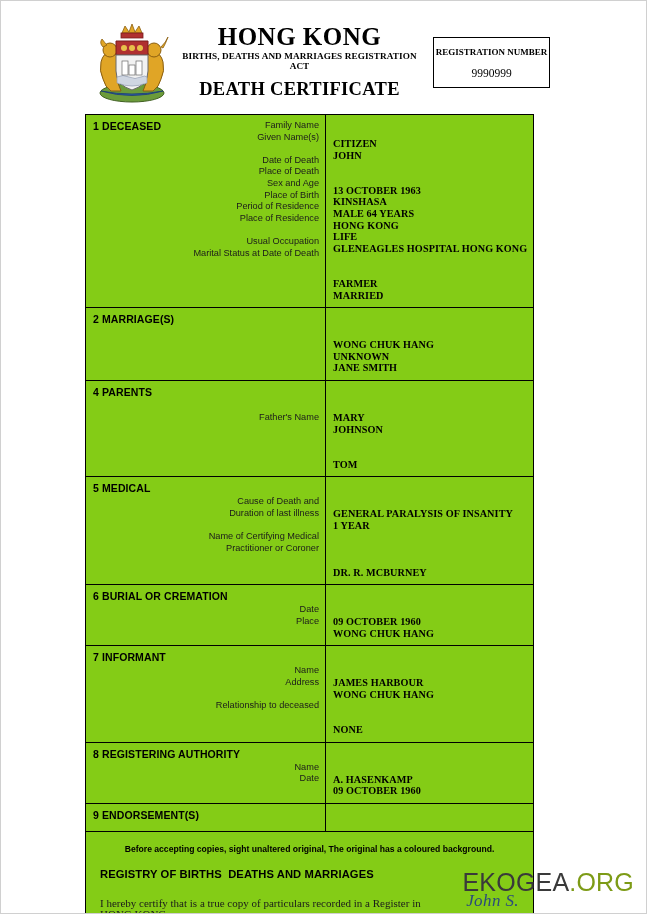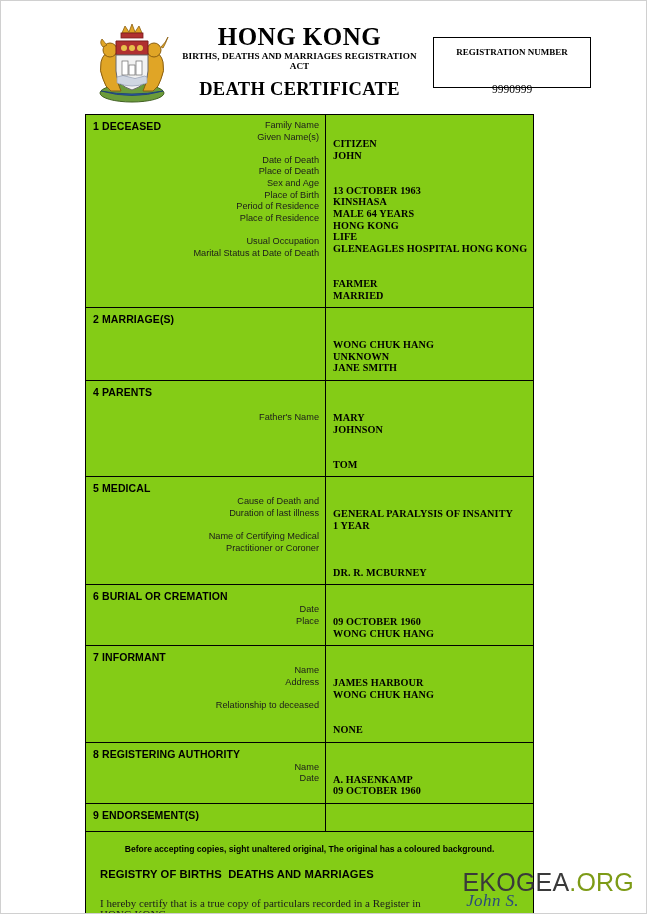--- a/index.html
+++ b/index.html
@@ -70,37 +70,37 @@
     font-weight: bold;
     font-size: 18.5px;
     color: #000;
     margin-top: 8px;
     letter-spacing: 0.3px;
   }
   .regnum-box {
     position: absolute;
     left: 348px;
     top: 24px;
-    width: 158px;
+    width: 117px;
     height: 51px;
     border: 1.5px solid #000;
     box-sizing: border-box;
     text-align: center;
   }
   .regnum-label {
     font-family: "Liberation Serif", serif;
     font-weight: bold;
     font-size: 9px;
     margin-top: 9px;
     color: #000;
   }
   .regnum-value {
     font-family: "Liberation Serif", serif;
     font-size: 11.5px;
-    margin-top: 26px;
+    margin-top: 10px;
     color: #000;
   }
 
   
   .section {
     border-bottom: 1.5px solid #000;
     position: relative;
     display: flex;
     box-sizing: border-box;
   }

